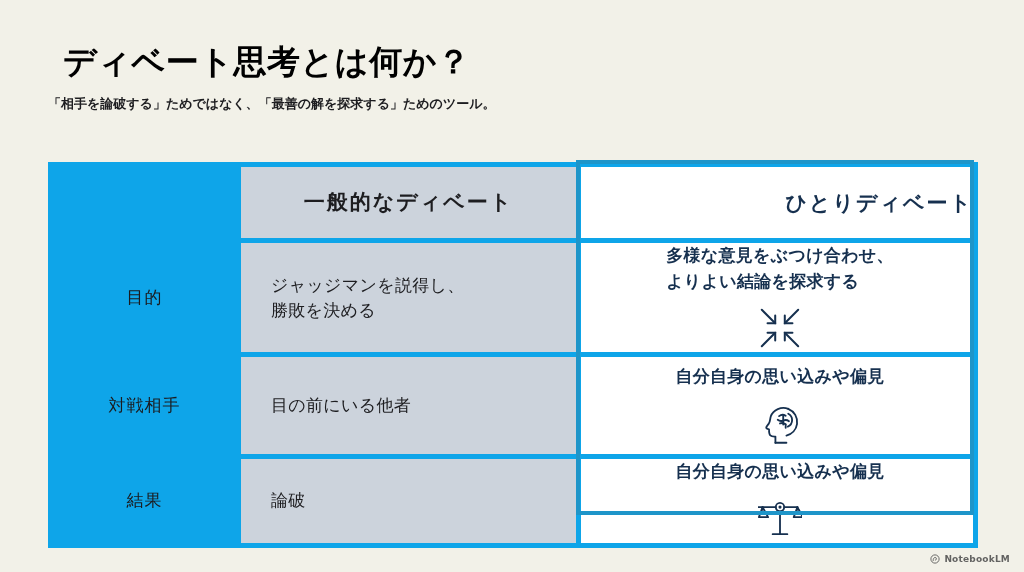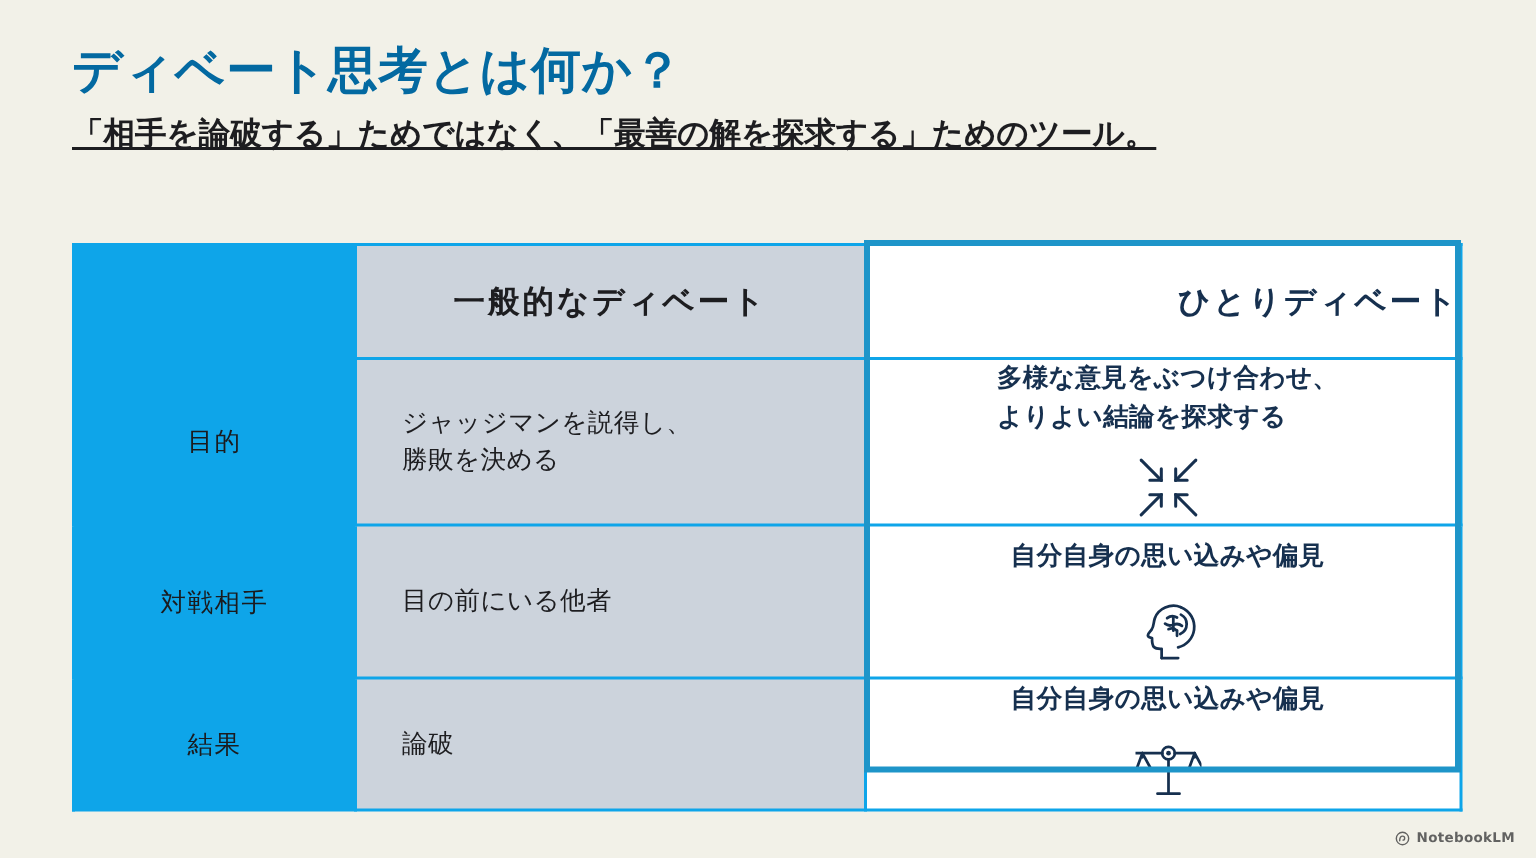--- a/index.html
+++ b/index.html
@@ -18,49 +18,48 @@
   
   .slide-header {
     position: absolute;
     left: 48px;
     top: 28px;
     width: 930px;
   }
   .slide-title {
     font-size: 33px;
     font-weight: bold;
-    color: #0369a1;
+    color: #000000;
     letter-spacing: 0.5px;
     line-height: 1.15;
-    margin: 0;
+    margin: 15px;
     white-space: nowrap;
   }
   .slide-subtitle {
-    font-size: 21px;
+    font-size: 13px;
     font-weight: bold;
     color: #1d1d20;
     line-height: 1.3;
     margin: 10px 0 16px 0;
     letter-spacing: 0px;
     white-space: nowrap;
-    text-decoration: underline;
   }
 
   
   .compare-table {
     position: absolute;
     left: 48px;
     top: 162px;
     width: 925px;
     border-collapse: collapse;
     table-layout: fixed;
   }
   .compare-table td,
   .compare-table th {
-    border: 2px solid #0ea5e9;
+    border: 5px solid #0ea5e9;
     padding: 0;
     vertical-align: middle;
     box-sizing: border-box;
   }
   .col-label   { width: 188px; }
   .col-general { width: 340px; }
   .col-solo    { width: 397px; }
 
   
   .cell-label {

